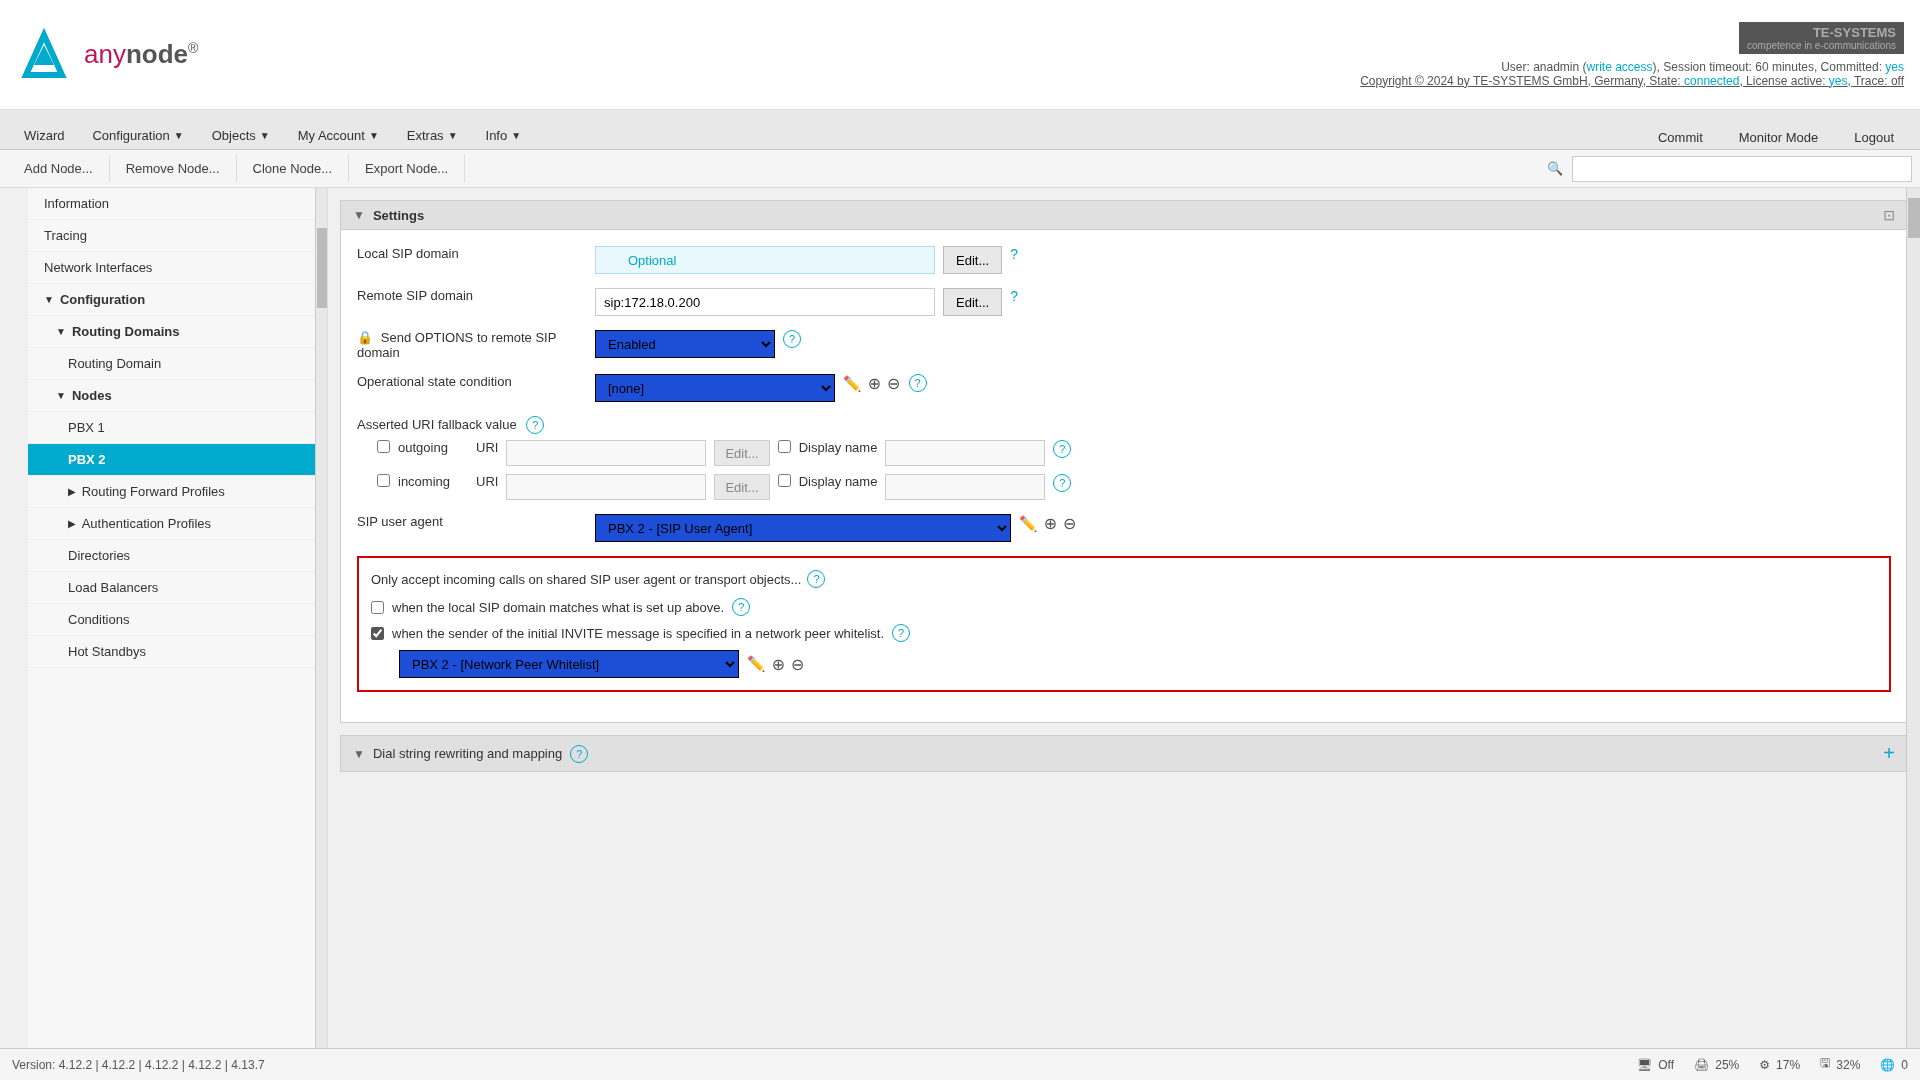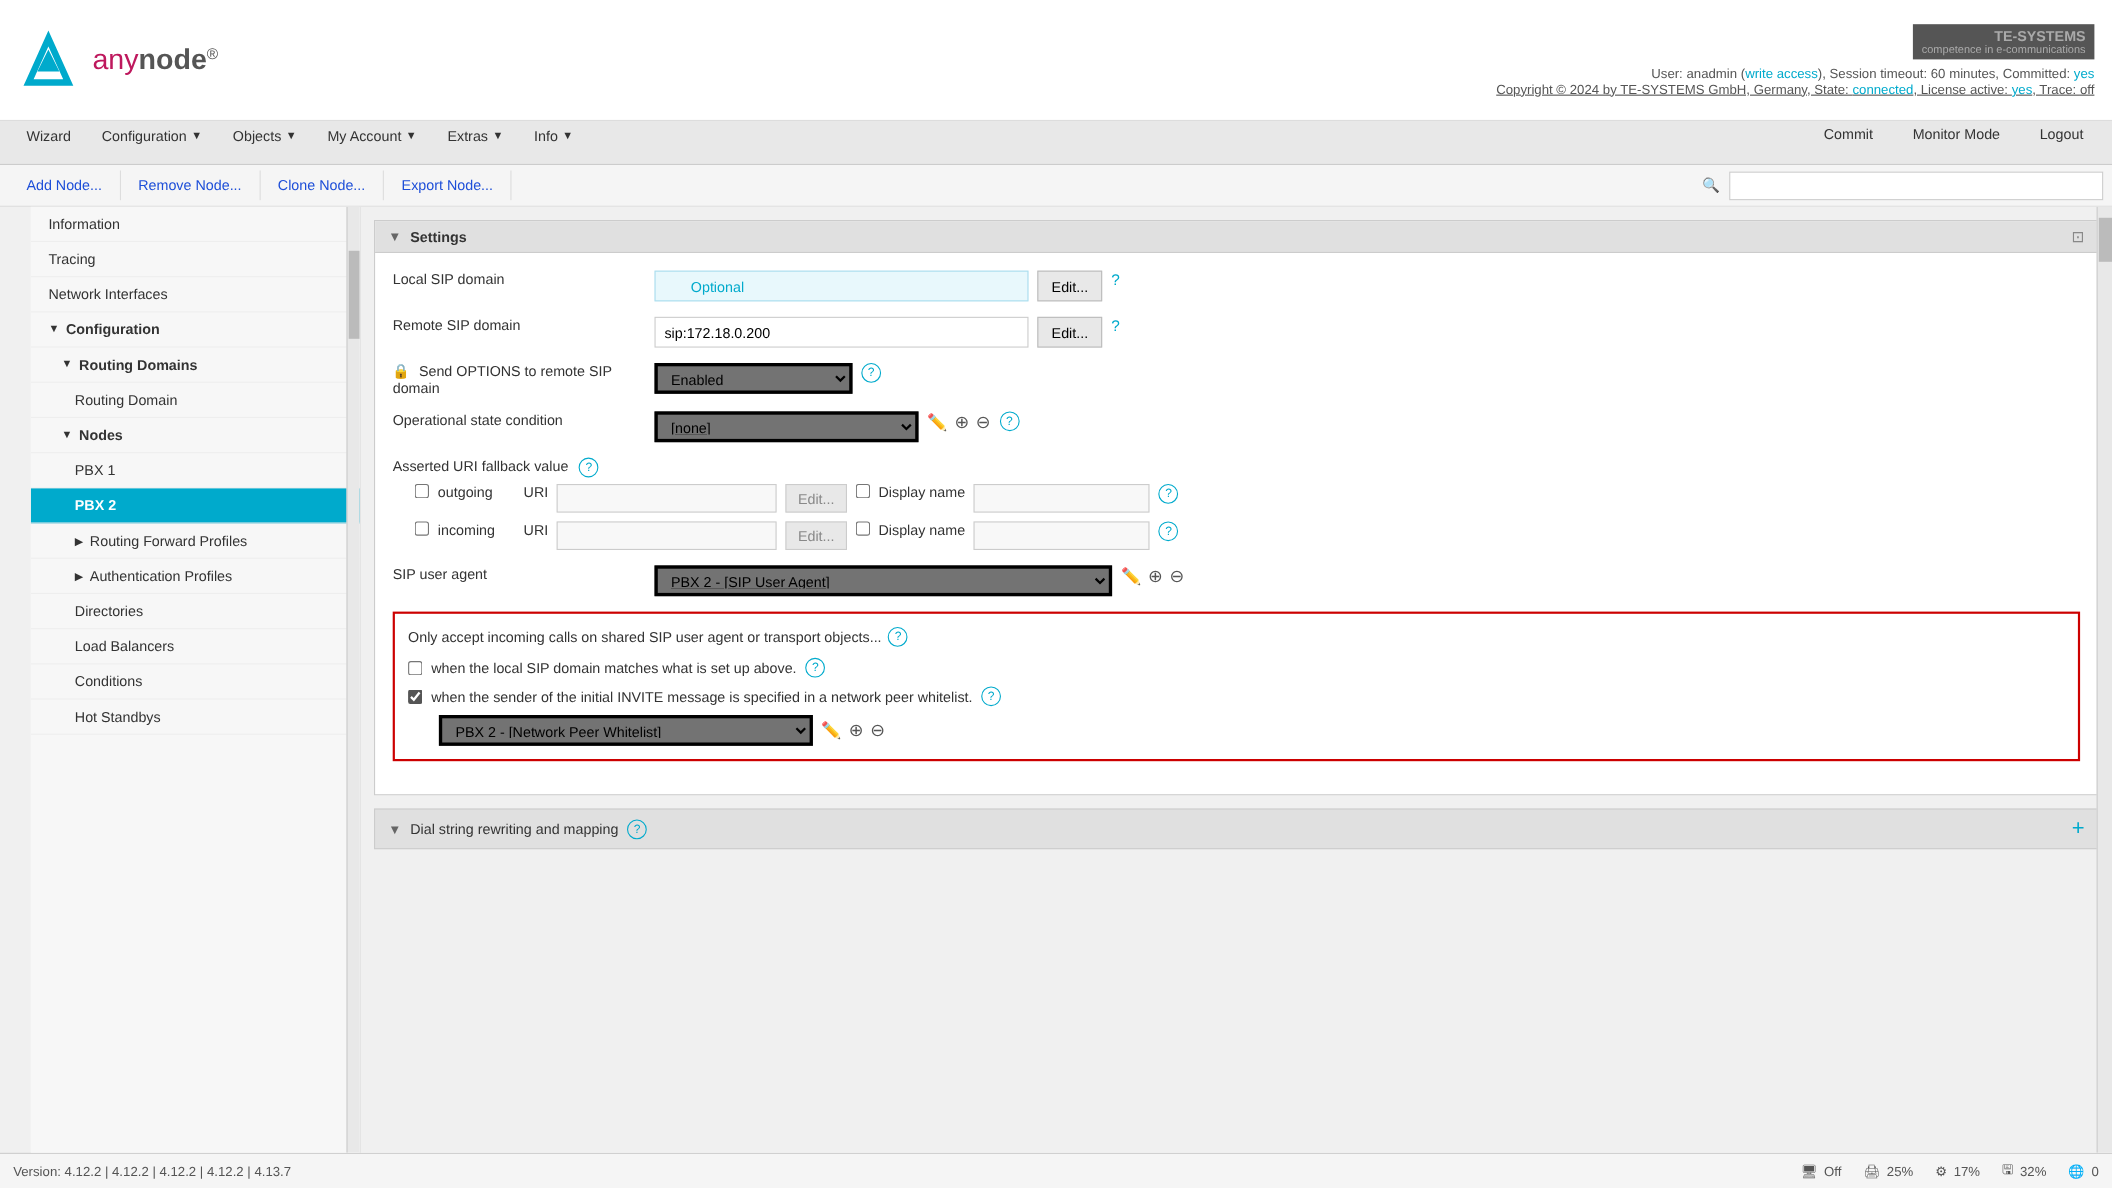--- a/index.html
+++ b/index.html
@@ -8,30 +8,30 @@
     
     #header { background: #fff; border-bottom: 1px solid #ddd; padding: 8px 16px; display: flex; align-items: center; justify-content: space-between; height: 110px; }
     #header-left { display: flex; align-items: center; gap: 12px; }
     .logo-icon { width: 56px; height: 56px; }
     #header-right { text-align: right; font-size: 12px; color: #555; }
     #header-right a { color: #00aacc; text-decoration: none; }
     .te-systems-badge { background: #555; color: #fff; font-size: 11px; padding: 3px 8px; margin-bottom: 4px; display: inline-block; }
     .te-systems-badge span { color: #aaa; font-size: 10px; display: block; }
 
     
-    #navbar { background: #e8e8e8; border-bottom: 1px solid #ccc; display: flex; align-items: flex-start; justify-content: space-between; height: 40px; padding: 0 12px; }
+    #navbar { background: #e8e8e8; border-bottom: 1px solid #ccc; display: flex; align-items: flex-end; justify-content: space-between; height: 40px; padding: 0 12px; }
     #navbar-left { display: flex; align-items: center; gap: 4px; }
     .nav-item { padding: 6px 12px; cursor: pointer; color: #333; font-size: 13px; display: flex; align-items: center; gap: 4px; }
     .nav-arrow { font-size: 10px; }
     #navbar-right { display: flex; align-items: center; gap: 8px; }
     .nav-btn { padding: 4px 14px; cursor: pointer; color: #333; font-size: 13px; }
 
     
     #toolbar { background: #f5f5f5; border-bottom: 1px solid #ddd; display: flex; align-items: center; gap: 0; height: 38px; padding: 0 8px; }
-    .toolbar-btn { padding: 6px 16px; cursor: pointer; color: #1d4ed8; font-size: 13px; border-right: 1px solid #ddd; }
+    .toolbar-btn { padding: 6px 16px; cursor: pointer; color: #404040; font-size: 13px; border-right: 1px solid #ddd; }
     .toolbar-search { margin-left: auto; display: flex; align-items: center; }
     .toolbar-search-icon { color: #888; padding: 4px 8px; }
     .toolbar-search input { border: 1px solid #ccc; padding: 4px 8px; font-size: 13px; width: 300px; height: 26px; }
 
     
     #main { display: flex; height: calc(1080px - 110px - 40px - 38px - 32px); margin-left: 28px; }
 
     
     #sidebar { width: 300px; background: #f7f7f7; border-right: 1px solid #ddd; overflow-y: auto; flex-shrink: 0; }
     .sidebar-item { padding: 8px 16px; cursor: pointer; color: #333; font-size: 13px; border-bottom: 1px solid #eee; }
@@ -52,21 +52,21 @@
     
     .form-row { display: flex; align-items: flex-start; margin-bottom: 14px; gap: 8px; }
     .form-label { width: 230px; flex-shrink: 0; color: #333; font-size: 13px; }
     .form-input { border: 1px solid #ccc; padding: 4px 8px; font-size: 13px; height: 28px; background: #fff; }
     .form-input.optional { background: #e8f8fc; color: #00aacc; border: 1px solid #aaddee; padding-left: 32px; }
     .form-input-wide { width: 340px; }
     .edit-btn { padding: 4px 12px; background: #e8e8e8; border: 1px solid #bbb; cursor: pointer; font-size: 13px; height: 28px; }
     .help-icon { color: #00aacc; font-size: 14px; cursor: pointer; }
 
     
-    .form-select { border: 3px solid #000000; padding: 4px 8px; font-size: 13px; height: 28px; background: #737373; text-decoration: underline; }
+    .form-select { border: 1px solid #000000; padding: 4px 8px; font-size: 13px; height: 28px; background: #1d4ed8; }
     .form-select-medium { width: 180px; }
 
     
     .action-icons { display: flex; align-items: center; gap: 6px; }
     .uri-input { border: 1px solid #ccc; padding: 4px 8px; font-size: 13px; height: 28px; width: 180px; background: #fff; }
     .display-name-input { border: 1px solid #ccc; padding: 4px 8px; font-size: 13px; height: 28px; width: 160px; background: #f8f8f8; color: #aaa; }
 
     
     .sip-select { width: 380px; }
 

